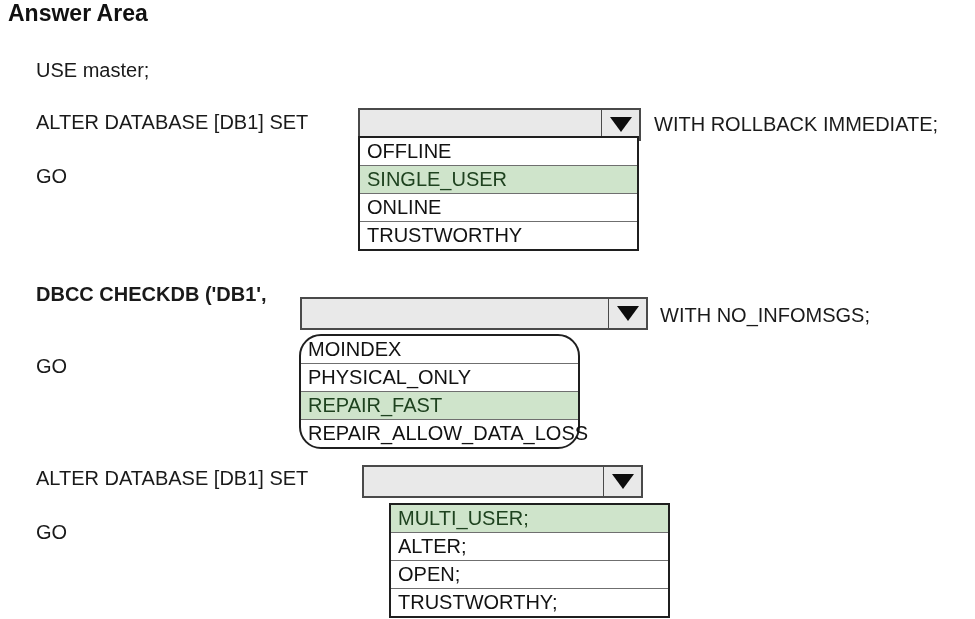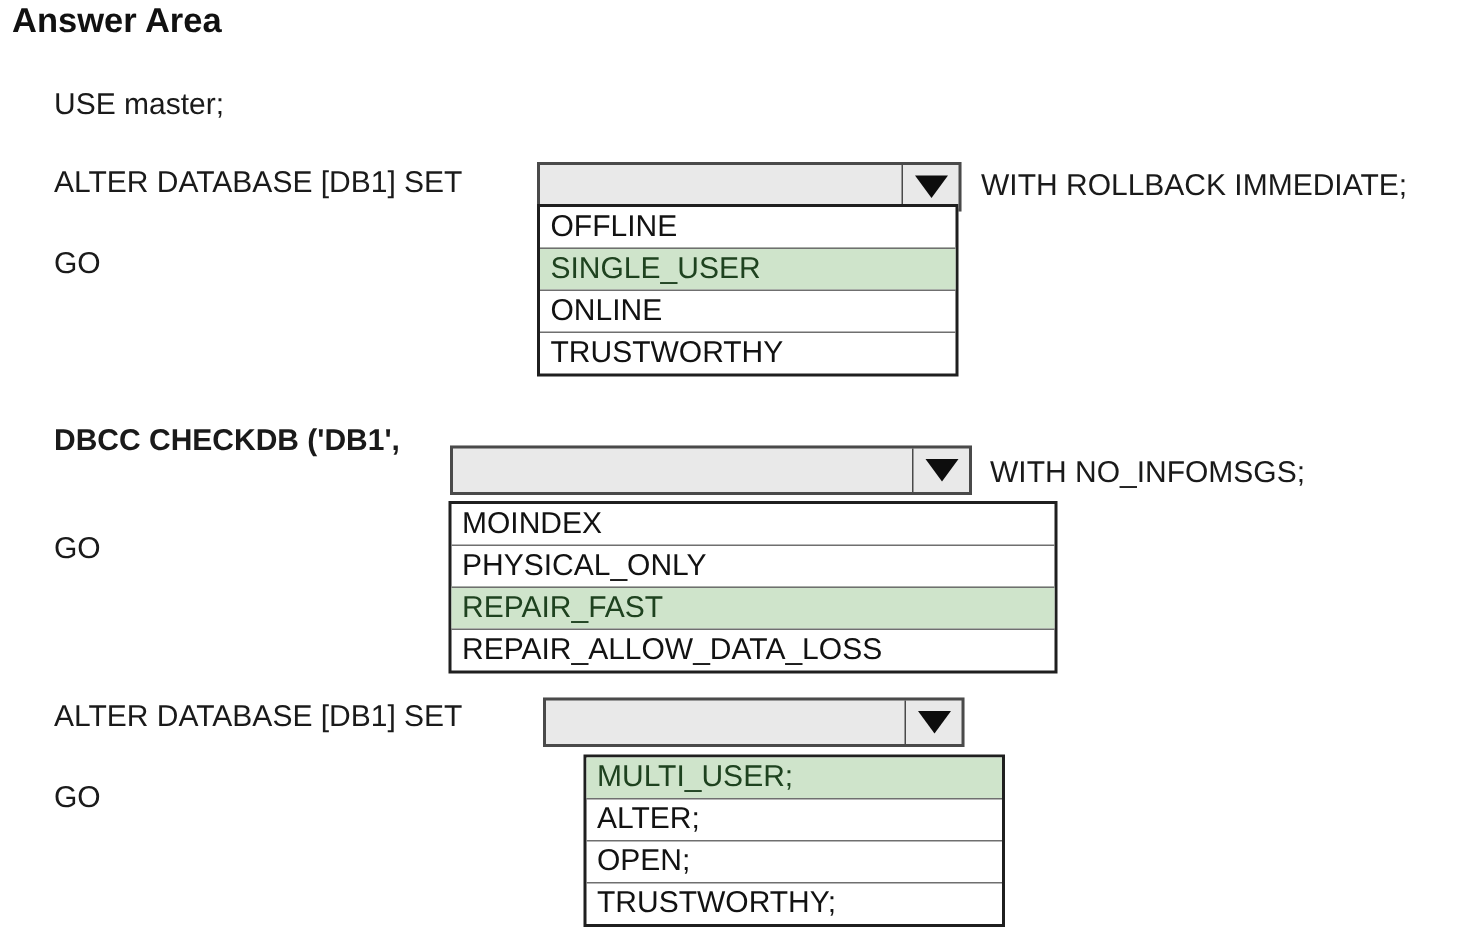--- a/index.html
+++ b/index.html
@@ -62,21 +62,21 @@
 
   <div class="stmt" style="left:36px; top:283px;font-weight:bold;">DBCC CHECKDB ('DB1',</div>
   <div class="select" style="left:300px; top:297px; width:348px;">
     <div class="value"></div>
     <div class="arrowcell">
       <div class="tri"></div>
     </div>
   </div>
   <div class="stmt" style="left:660px; top:304px;">WITH NO_INFOMSGS;</div>
   <div class="stmt" style="left:36px; top:355px;">GO</div>
-  <div class="list" style="left:299px; top:334px; width:406px;">
+  <div class="list" style="left:299px; top:334px; width:281px;border-radius:22px;">
     <div class="opt">MOINDEX</div>
     <div class="opt">PHYSICAL_ONLY</div>
     <div class="opt selected">REPAIR_FAST</div>
     <div class="opt">REPAIR_ALLOW_DATA_LOSS</div>
   </div>
 
   <div class="stmt" style="left:36px; top:467px;">ALTER DATABASE [DB1] SET</div>
   <div class="select" style="left:362px; top:465px; width:281px;">
     <div class="value"></div>
     <div class="arrowcell">

